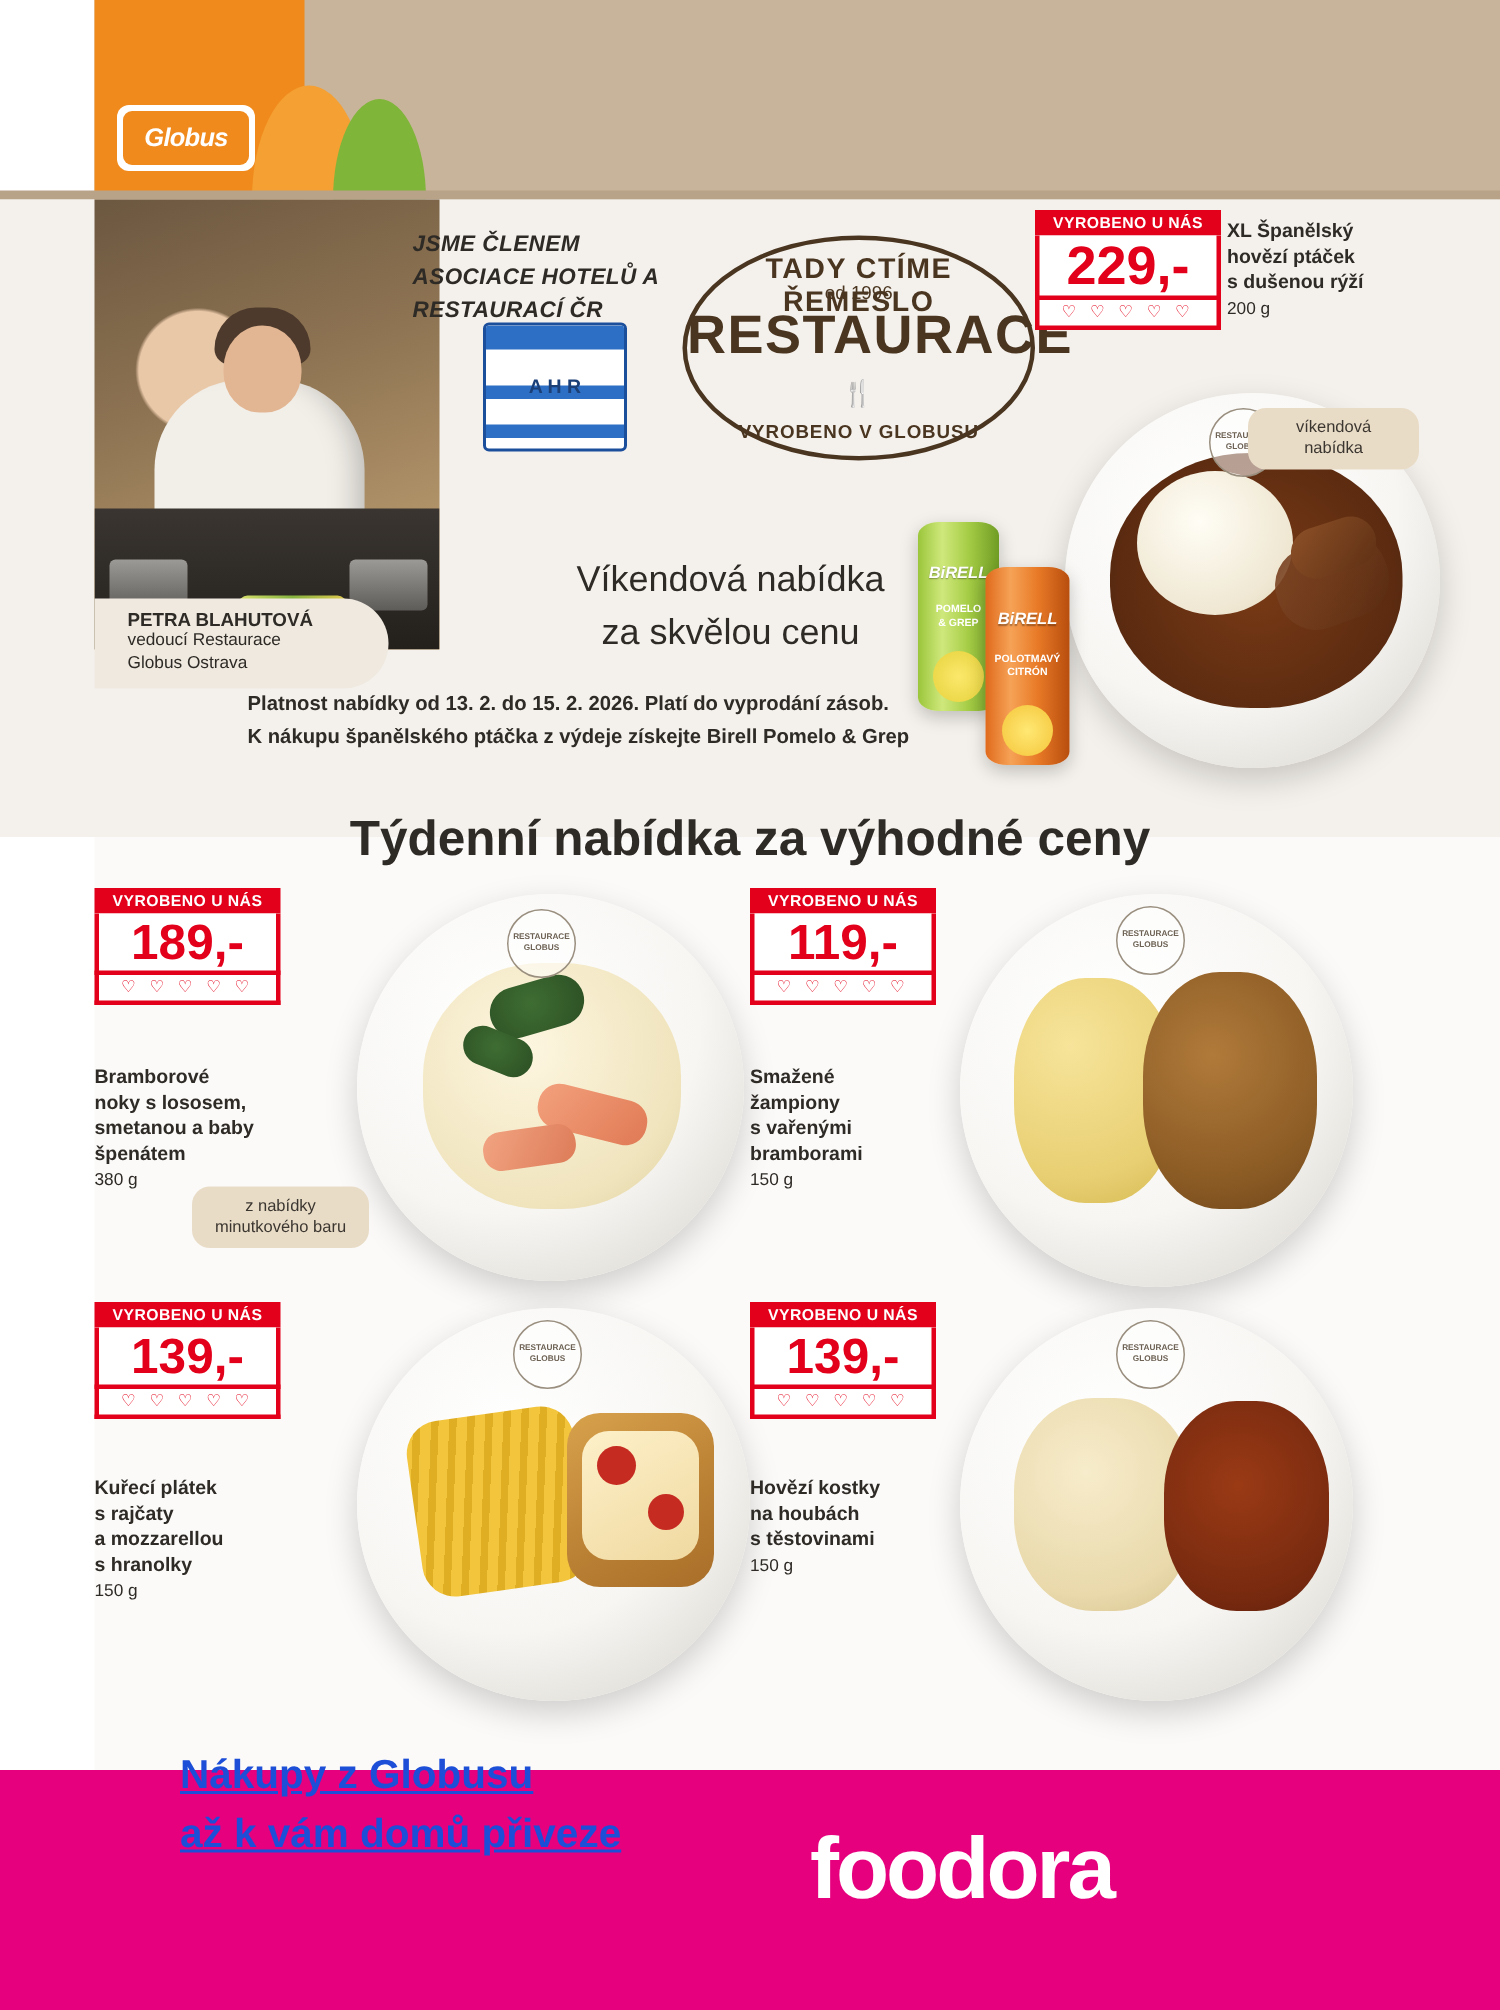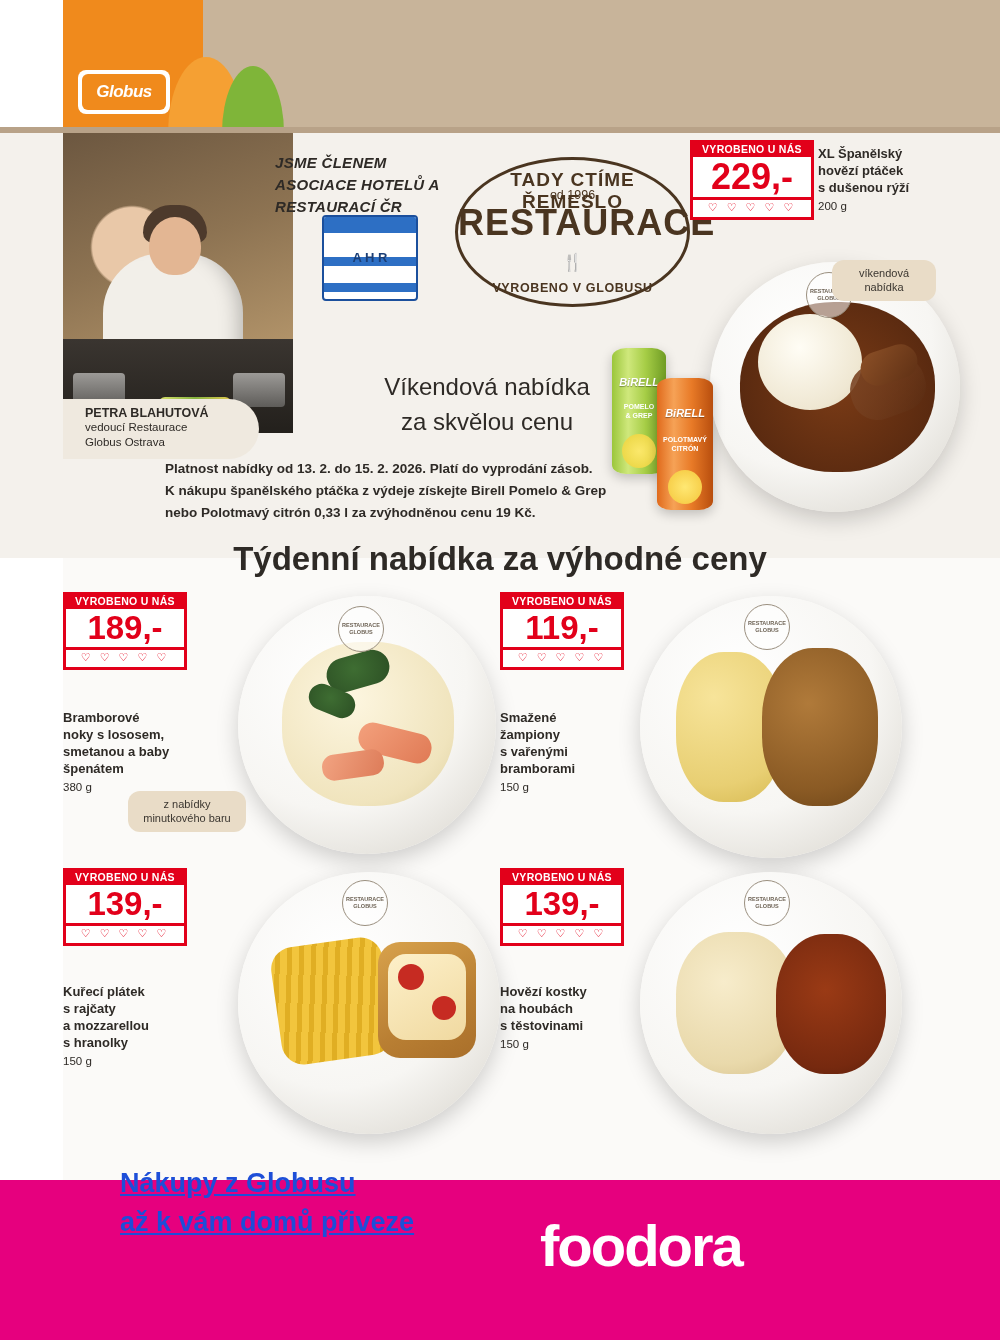--- a/index.html
+++ b/index.html
@@ -238,21 +238,21 @@
     font-size:5.5px; font-weight:bold; text-align:center;
     display:flex; flex-direction:column; align-items:center; justify-content:center;
     line-height:1.25; background:rgba(255,255,255,.55);
   }
 
   .callout {
     position:absolute; background:#e9dcc7; color:#3b3630;
     font-size:11px; text-align:center; border-radius:12px;
     padding:6px 10px; line-height:1.3;
   }
-  .callout-weekend { left:832px; top:260px; width:104px; }
+  .callout-weekend { left:832px; top:272px; width:114px; }
   .callout-minute { left:128px; top:791px; width:118px; }
 
   
   .can {
     position:absolute; border-radius:14px/9px;
     box-shadow:0 4px 12px rgba(0,0,0,.22);
     overflow:hidden;
   }
   .can-green {
     left:612px; top:348px; width:54px; height:126px;
@@ -359,21 +359,20 @@
   </div>
 
   <div class="weekend-heading">
     <div>Víkendová nabídka</div>
     <div>za skvělou cenu</div>
   </div>
 
   <div class="validity">
     <div>Platnost nabídky od 13. 2. do 15. 2. 2026. Platí do vyprodání zásob.</div>
     <div>K nákupu španělského ptáčka z výdeje získejte Birell Pomelo &amp; Grep</div>
-    <div>nebo Polotmavý citrón 0,33 l za zvýhodněnou cenu 19 Kč.</div>
   </div>
 
   <div class="plate plate-1">
     <div class="food sauce" style="left:30px;top:40px;width:195px;height:170px;border-radius:48%;"></div>
     <div class="food rice" style="left:48px;top:52px;width:104px;height:96px;"></div>
     <div class="food meat-roll" style="left:140px;top:98px;width:76px;height:56px;border-radius:26px;transform:rotate(-20deg);"></div>
     <div class="food" style="left:150px;top:86px;width:58px;height:34px;border-radius:18px;background:linear-gradient(140deg,#8c5027,#5f3014);transform:rotate(-18deg);"></div>
     <div class="plate-stamp" style="left:96px;top:10px;">
       <span>RESTAURACE</span>
       <span>GLOBUS</span>

